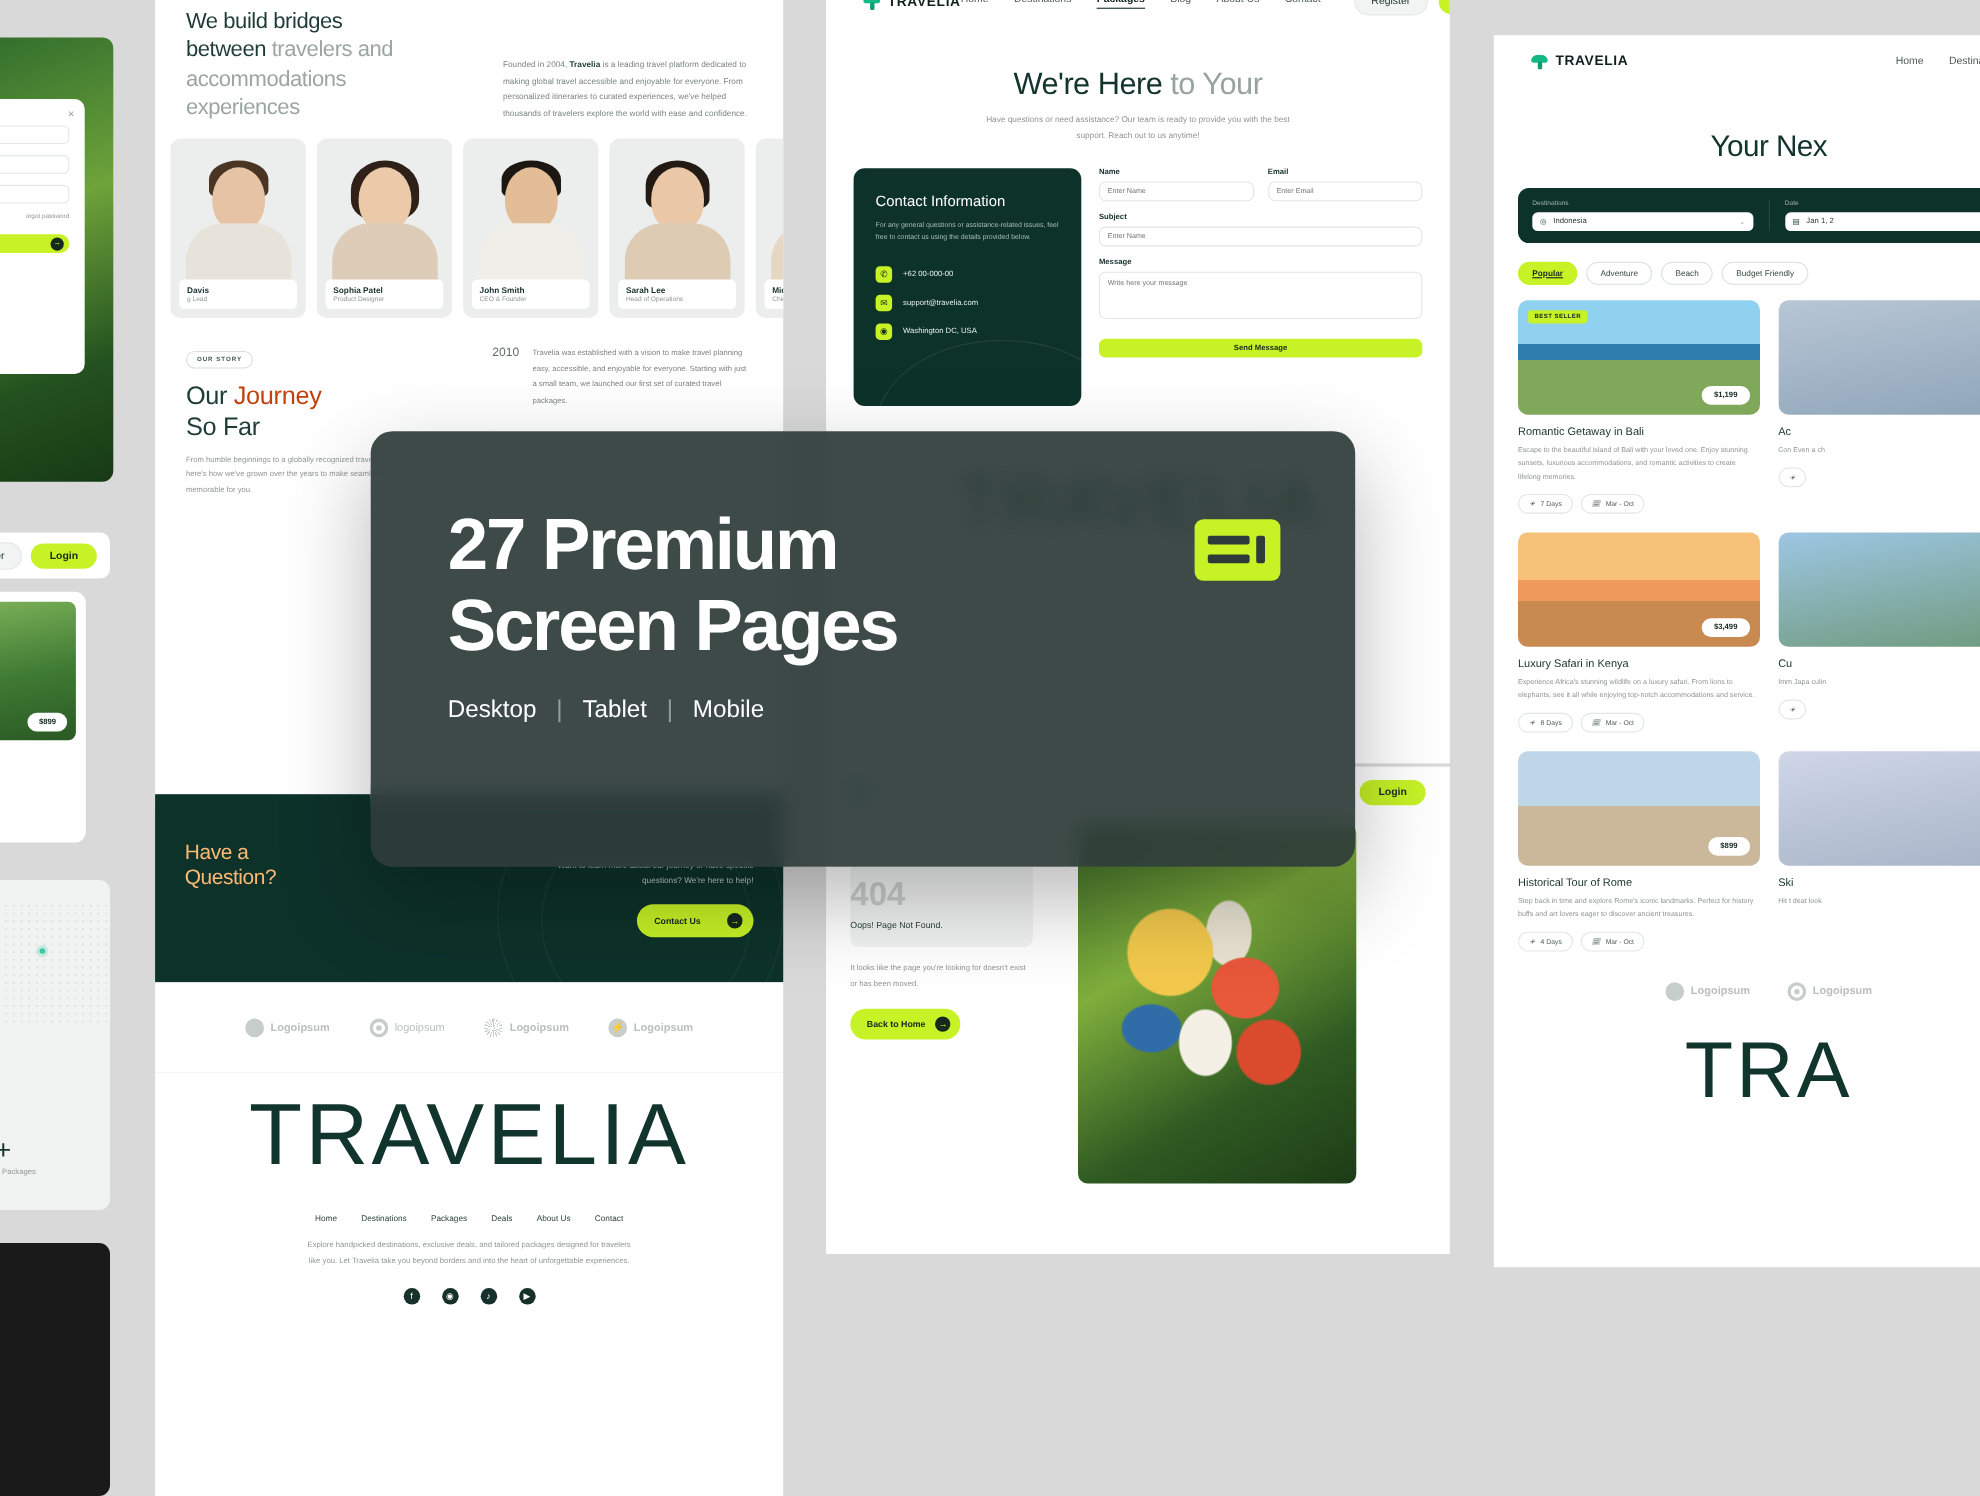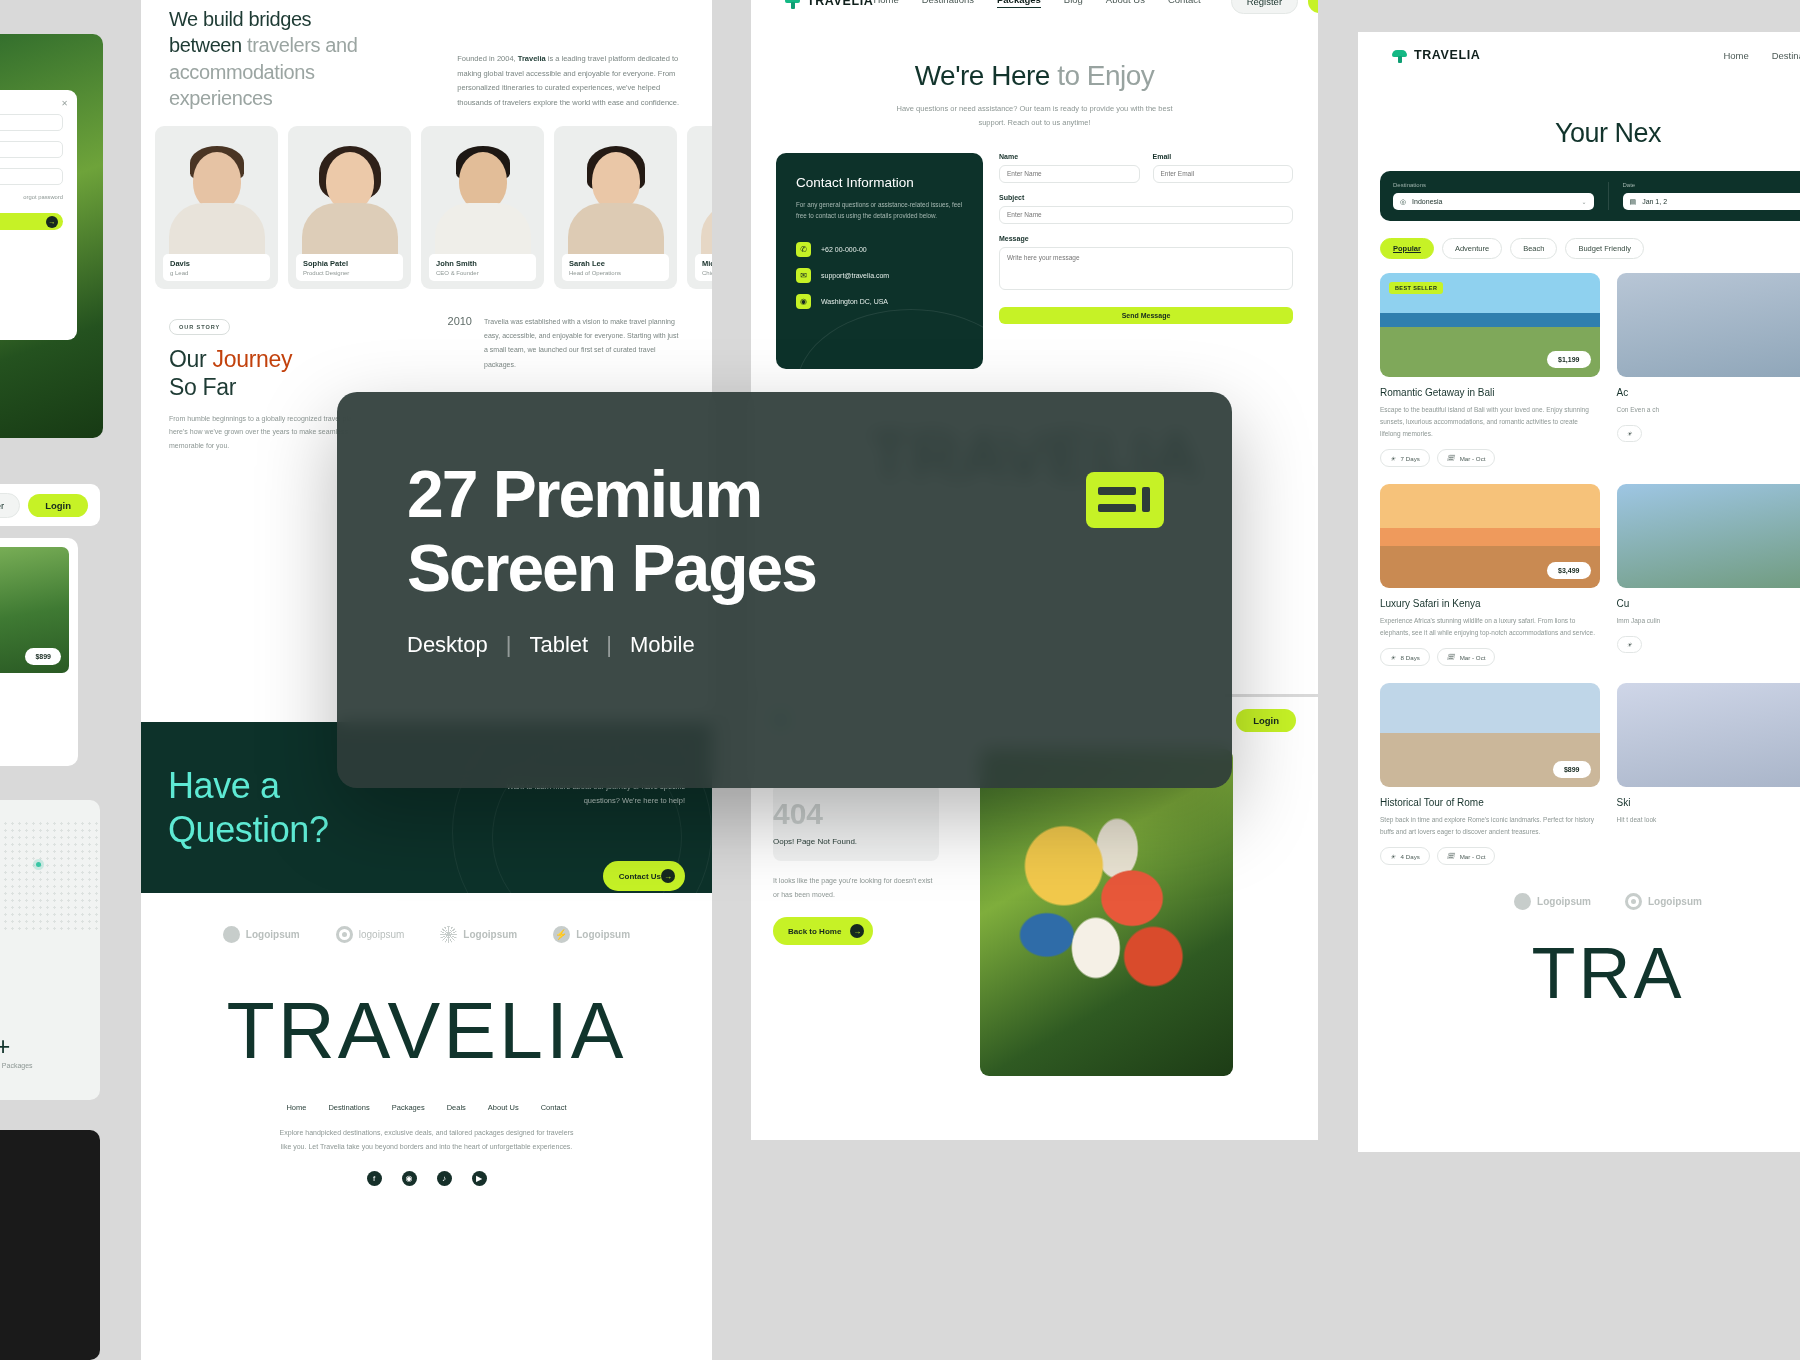--- a/index.html
+++ b/index.html
@@ -100,32 +100,32 @@
   
   #question-band {
     position: absolute; left: 141px; top: 722px; width: 571px; height: 171px;
     background: #0d322a; overflow: hidden;
   }
   #question-band .arcs { position: absolute; right: -40px; top: -60px; width: 340px; height: 300px; }
   #question-band .arc {
     position: absolute; border: 1px solid rgba(255,255,255,.06); border-radius: 50%;
   }
   .qb-title {
-    position: absolute; left: 27px; top: 42px; font-size: 36px; line-height: 1.22;
-    color: #5eead4; letter-spacing: -.4px;
+    position: absolute; left: 27px; top: 42px; font-size: 19px; line-height: 1.22;
+    color: #fdba74; letter-spacing: -.4px;
   }
   .qb-sub {
     position: absolute; right: 27px; top: 58px; width: 196px; text-align: right;
     font-size: 7.5px; line-height: 1.85; color: #b7c6c1;
   }
   .qb-btn {
     position: absolute; right: 27px; top: 100px;
     background: #c6f226; color: #16291f; font-size: 8px; font-weight: 700;
     border-radius: 20px; padding: 8px 10px 8px 16px;
-    display: flex; align-items: center; gap: 0; border: none; margin-top: 39px;
+    display: flex; align-items: center; gap: 24px; border: none;
   }
   .circ-arrow {
     width: 14px; height: 14px; border-radius: 50%; background: #16291f; color: #c6f226;
     display: flex; align-items: center; justify-content: center; font-size: 8px;
   }
 
   
   #logos {
     position: absolute; left: 141px; top: 893px; width: 571px; height: 82px;
     background: #fff; display: flex; align-items: center; justify-content: center; gap: 36px;
@@ -597,21 +597,21 @@
         <a href="#">Contact</a>
       </div>
       <div class="nav-actions">
         <button class="btn-ghost">Register</button>
         <button class="btn-lime">Login</button>
       </div>
     </div>
 
     <div class="contact-hero">
       <div class="contact-h1">
-        <span>We're Here</span><span class="muted"> to Enjoy</span>
+        <span>We're Here</span><span class="muted"> to Your</span>
       </div>
       <div class="contact-sub">Have questions or need assistance? Our team is ready to provide you with the best support. Reach out to us anytime!</div>
     </div>
 
     <div class="contact-grid">
       <div class="ci-card">
         <div class="ci-title">Contact Information</div>
         <div class="ci-desc">For any general questions or assistance-related issues, feel free to contact us using the details provided below.</div>
         <div class="ci-list">
           <div class="ci-row">

